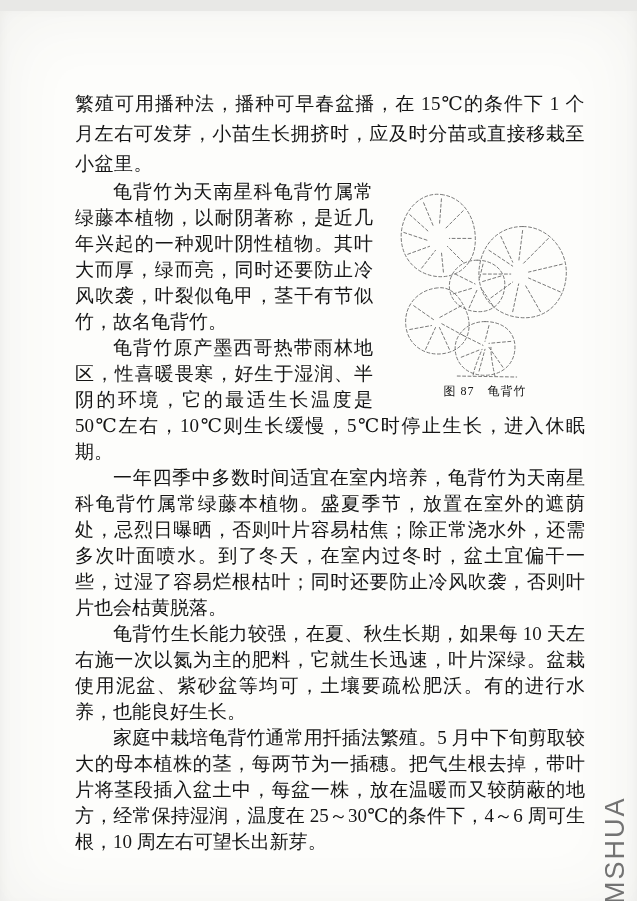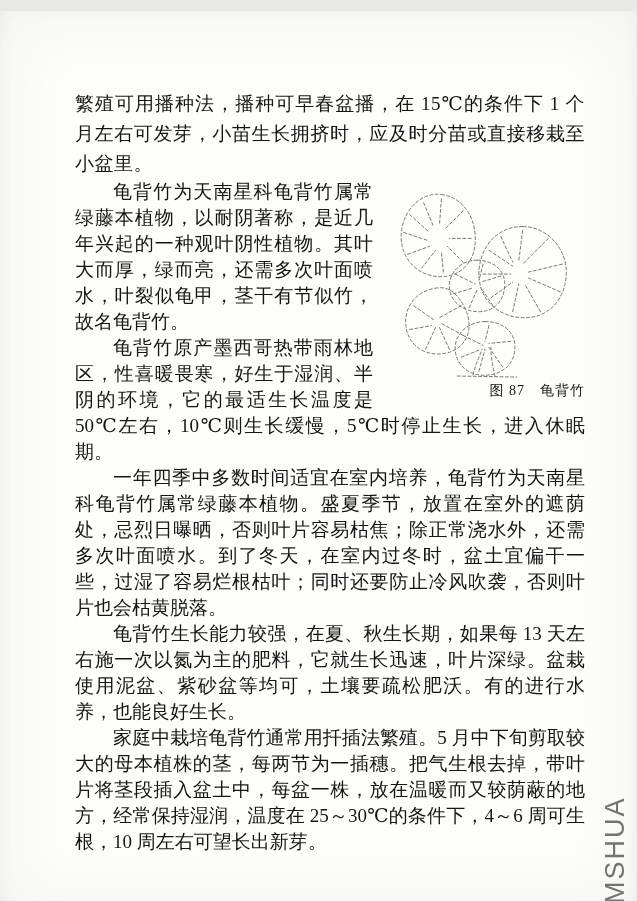--- a/index.html
+++ b/index.html
@@ -28,22 +28,22 @@
   }
   .article{font-size:19px;line-height:26px;}
   .article p{text-indent:2em;}
   .figure{
     float:right;width:200px;
     margin:2px 0 4px 12px;
     text-align:center;
   }
   .figure svg{display:block;width:200px;height:198px;}
   .caption{
-    font-size:14px;line-height:20px;margin-top:2px;
-    text-align:right;letter-spacing:1px;
+    font-size:12px;line-height:20px;margin-top:2px;
+    text-align:center;letter-spacing:1px;
   }
   .watermark{
     position:absolute;
     right:6px;bottom:8px;
     height:132px;
     writing-mode:vertical-rl;
     transform:rotate(180deg);
     font-family:"Liberation Sans","DejaVu Sans",sans-serif;
     font-size:27px;
     letter-spacing:2px;
@@ -81,23 +81,23 @@
 
             <path d="M100,142 C82,142 68,156 70,172 C72,188 86,198 104,196 C122,194 132,180 130,164 C128,150 116,142 100,142 Z"></path>
             <path d="M78,156 L98,166 M76,178 L96,170 M94,192 L100,170 M118,188 L104,168 M126,162 L104,164 M104,146 L100,162"></path>
 
             <path d="M88,196 C90,186 94,178 97,170 M110,197 C108,188 106,178 106,168 M72,197 L132,198"></path>
           </g>
         </svg>
         <div class="caption">图 87　龟背竹</div>
       </div>
 
-      <p>龟背竹为天南星科龟背竹属常绿藤本植物，以耐阴著称，是近几年兴起的一种观叶阴性植物。其叶大而厚，绿而亮，还需多次叶面喷水，叶裂似龟甲，茎干有节似竹，故名龟背竹。</p>
+      <p>龟背竹为天南星科龟背竹属常绿藤本植物，以耐阴著称，是近几年兴起的一种观叶阴性植物。其叶大而厚，绿而亮，同时还要防止冷风吹袭，叶裂似龟甲，茎干有节似竹，故名龟背竹。</p>
       <p>龟背竹原产墨西哥热带雨林地区，性喜暖畏寒，好生于湿润、半阴的环境，它的最适生长温度是 50℃左右，10℃则生长缓慢，5℃时停止生长，进入休眠期。</p>
       <p>一年四季中多数时间适宜在室内培养，龟背竹为天南星科龟背竹属常绿藤本植物。盛夏季节，放置在室外的遮荫处，忌烈日曝晒，否则叶片容易枯焦；除正常浇水外，还需多次叶面喷水。到了冬天，在室内过冬时，盆土宜偏干一些，过湿了容易烂根枯叶；同时还要防止冷风吹袭，否则叶片也会枯黄脱落。</p>
-      <p>龟背竹生长能力较强，在夏、秋生长期，如果每 13 天左右施一次以氮为主的肥料，它就生长迅速，叶片深绿。盆栽使用泥盆、紫砂盆等均可，土壤要疏松肥沃。有的进行水养，也能良好生长。</p>
+      <p>龟背竹生长能力较强，在夏、秋生长期，如果每 10 天左右施一次以氮为主的肥料，它就生长迅速，叶片深绿。盆栽使用泥盆、紫砂盆等均可，土壤要疏松肥沃。有的进行水养，也能良好生长。</p>
       <p>家庭中栽培龟背竹通常用扦插法繁殖。5 月中下旬剪取较大的母本植株的茎，每两节为一插穗。把气生根去掉，带叶片将茎段插入盆土中，每盆一株，放在温暖而又较荫蔽的地方，经常保持湿润，温度在 25～30℃的条件下，4～6 周可生根，10 周左右可望长出新芽。</p>
     </div>
 
   </div>
 
   <div class="watermark">MSHUA</div>
 </div>
 
 </body></html>

